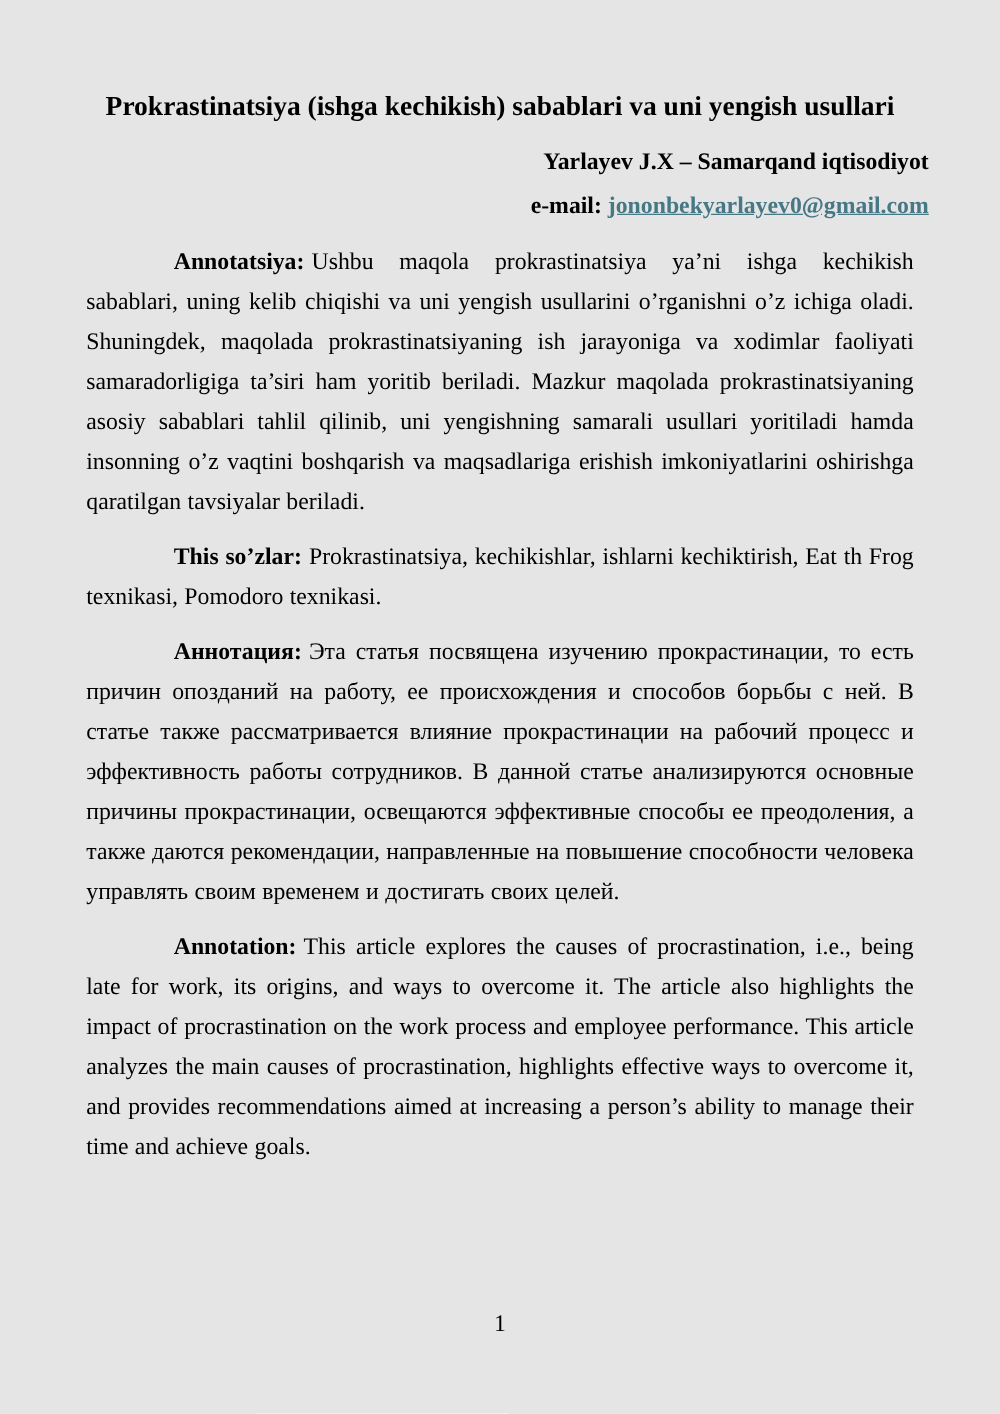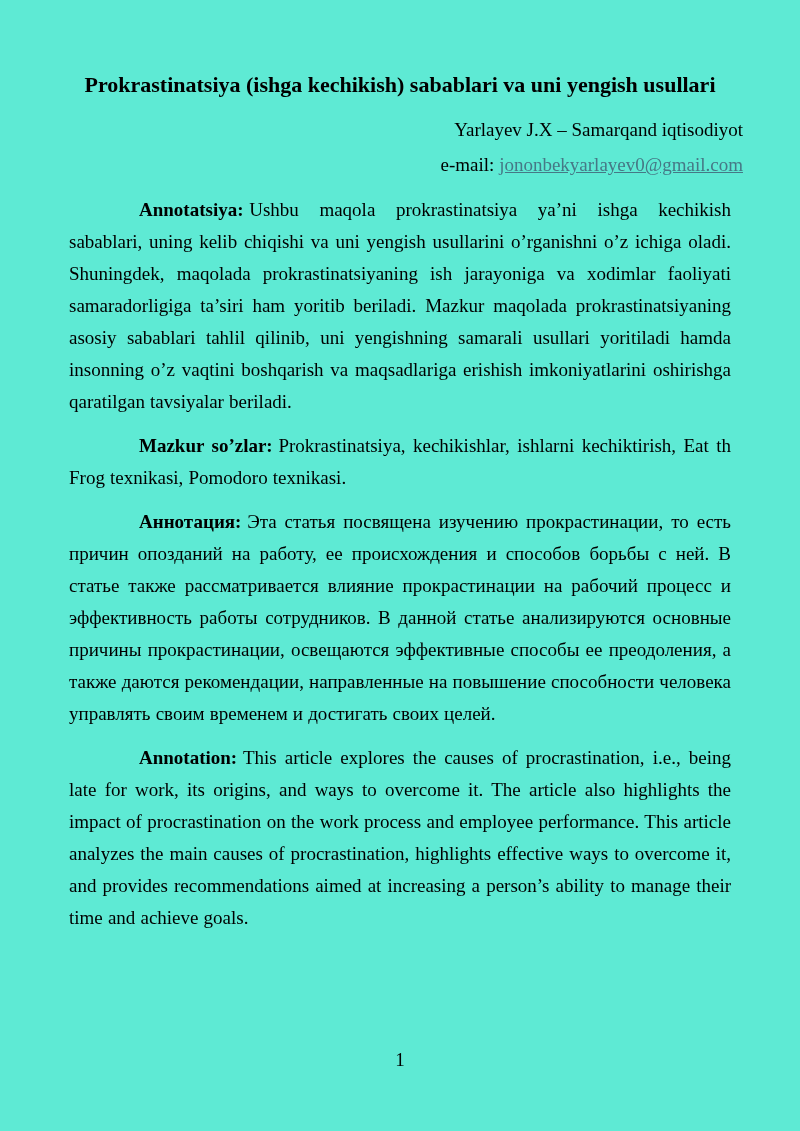--- a/index.html
+++ b/index.html
@@ -5,21 +5,21 @@
   html, body {
     margin: 0;
     padding: 0;
     background: #ffffff;
   }
   .page {
     position: relative;
     width: 800px;
     height: 1131px;
     margin: 0 auto;
-    background: #5eead4;
+    background: #e5e5e5;
     box-sizing: border-box;
     padding: 64px 57px 0 57px;
     font-family: "Liberation Serif", "DejaVu Serif", serif;
     color: #000000;
     overflow: hidden;
   }
   .doc-title {
     text-align: center;
     font-weight: bold;
     font-size: 22px;
@@ -27,20 +27,21 @@
     margin: 0 14px;
   }
   .author-block {
     margin-top: 6px;
     text-align: right;
     font-size: 19px;
     line-height: 35px;
   }
   .author-line {
     white-space: nowrap;
+    font-weight: bold;
   }
   .email-link {
     color: #467886;
     text-decoration: underline;
     cursor: pointer;
   }
   .body-text {
     margin-top: 0;
   }
   .para {
@@ -80,21 +81,21 @@
     </div>
   </div>
 
   <div class="body-text">
 
     <p class="para">
       <span class="para-label">Annotatsiya:</span><span>Ushbu maqola prokrastinatsiya ya’ni ishga kechikish sabablari, uning kelib chiqishi va uni yengish usullarini o’rganishni o’z ichiga oladi. Shuningdek, maqolada prokrastinatsiyaning ish jarayoniga va xodimlar faoliyati samaradorligiga ta’siri ham yoritib beriladi. Mazkur maqolada prokrastinatsiyaning asosiy sabablari tahlil qilinib, uni yengishning samarali usullari yoritiladi hamda insonning o’z vaqtini boshqarish va maqsadlariga erishish imkoniyatlarini oshirishga qaratilgan tavsiyalar beriladi.</span>
     </p>
 
     <p class="para">
-      <span class="para-label">Mazkur so’zlar:</span><span>Prokrastinatsiya, kechikishlar, ishlarni kechiktirish, Eat th Frog texnikasi, Pomodoro texnikasi.</span>
+      <span class="para-label">This so’zlar:</span><span>Prokrastinatsiya, kechikishlar, ishlarni kechiktirish, Eat th Frog texnikasi, Pomodoro texnikasi.</span>
     </p>
 
     <p class="para">
       <span class="para-label">Аннотация:</span><span>Эта статья посвящена изучению прокрастинации, то есть причин опозданий на работу, ее происхождения и способов борьбы с ней. В статье также рассматривается влияние прокрастинации на рабочий процесс и эффективность работы сотрудников. В данной статье анализируются основные причины прокрастинации, освещаются эффективные способы ее преодоления, а также даются рекомендации, направленные на повышение способности человека управлять своим временем и достигать своих целей.</span>
     </p>
 
 
     <p class="para">
       <span class="para-label">Annotation:</span><span>This article explores the causes of procrastination, i.e., being late for work, its origins, and ways to overcome it. The article also highlights the impact of procrastination on the work process and employee performance. This article analyzes the main causes of procrastination, highlights effective ways to overcome it, and provides recommendations aimed at increasing a person’s ability to manage their time and achieve goals.</span>
     </p>

